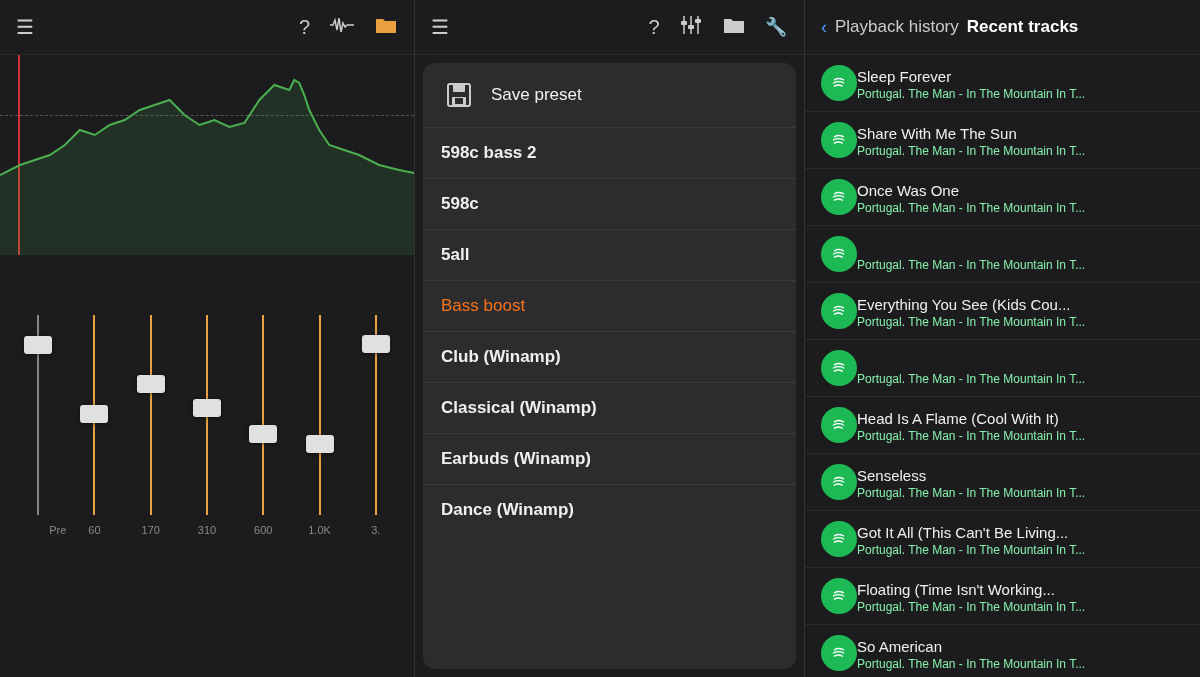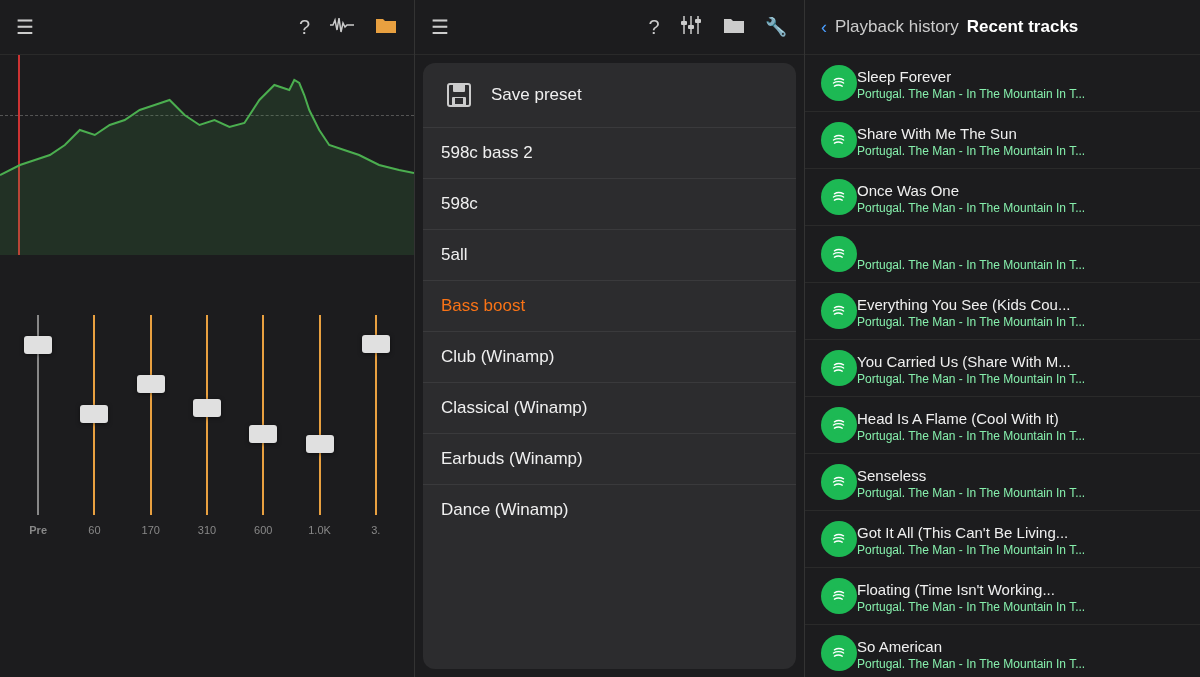--- a/index.html
+++ b/index.html
@@ -66,23 +66,22 @@
     }
 
     .eq-label {
       font-size: 11px;
       color: #888;
       flex: 1;
       text-align: center;
     }
 
     .eq-label.pre {
-      text-align: center;
+      text-align: right;
       min-width: 30px;
-      font-weight: bold;
     }
 
     .slider-container {
       display: flex;
       justify-content: space-around;
       align-items: flex-end;
       width: 100%;
       height: 100%;
       position: absolute;
       top: 0;
@@ -159,20 +158,21 @@
       font-size: 17px;
       color: #f0f0f0;
     }
 
     .preset-item {
       padding: 15px 18px;
       font-size: 17px;
       color: #f0f0f0;
       border-bottom: 1px solid #3a3a3c;
       cursor: pointer;
+      font-weight: bold;
     }
 
     .preset-item:last-child {
       border-bottom: none;
     }
 
     .preset-item.active {
       color: #f97316;
       font-weight: 500;
     }
@@ -489,21 +489,20 @@
       <div class="track-item">
         <div class="spotify-icon">
           <svg viewBox="0 0 24 24" fill="white">
     <circle cx="12" cy="12" r="10" fill="#1db954"></circle>
     <path d="M7 15.5c2.5-1.5 6-1.5 8.5 0" stroke="white" stroke-width="1.5" fill="none" stroke-linecap="round"></path>
     <path d="M6 12c3-2 8-2 11 0" stroke="white" stroke-width="1.5" fill="none" stroke-linecap="round"></path>
     <path d="M7 8.5c2.5-1.5 7-1.5 10 0" stroke="white" stroke-width="1.5" fill="none" stroke-linecap="round"></path>
   </svg>
         </div>
         <div class="track-info">
-          <div class="track-title">You Carried Us (Share With M...</div>
           <div class="track-artist">Portugal. The Man - In The Mountain In T...</div>
         </div>
       </div>
       <div class="track-item">
         <div class="spotify-icon">
           <svg viewBox="0 0 24 24" fill="white">
     <circle cx="12" cy="12" r="10" fill="#1db954"></circle>
     <path d="M7 15.5c2.5-1.5 6-1.5 8.5 0" stroke="white" stroke-width="1.5" fill="none" stroke-linecap="round"></path>
     <path d="M6 12c3-2 8-2 11 0" stroke="white" stroke-width="1.5" fill="none" stroke-linecap="round"></path>
     <path d="M7 8.5c2.5-1.5 7-1.5 10 0" stroke="white" stroke-width="1.5" fill="none" stroke-linecap="round"></path>

